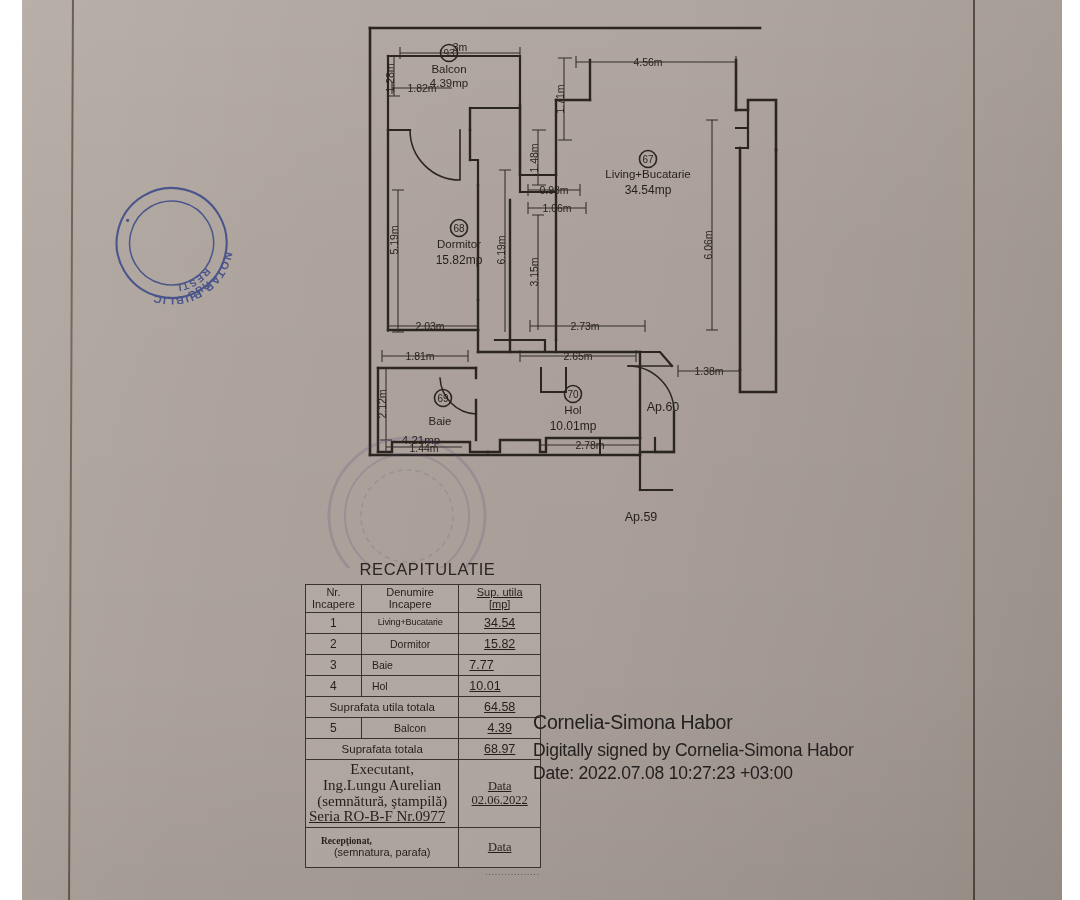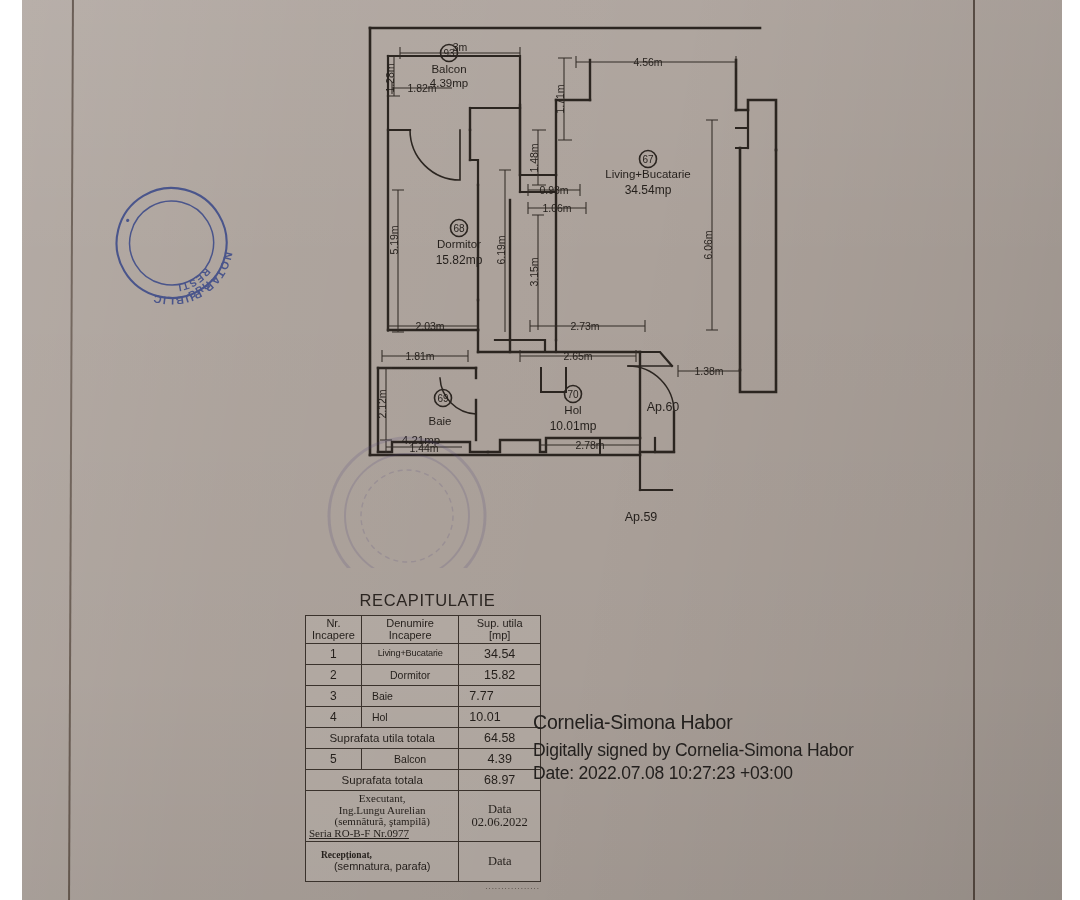--- a/index.html
+++ b/index.html
@@ -65,21 +65,21 @@
 
   
   #faint-stamp {
     position: absolute; left: 300px; top: 428px;
     width: 215px; height: 140px;
     opacity: .17;
   }
 
   
   #recap {
-    position: absolute; left: 305px; top: 591px; width: 241px;
+    position: absolute; left: 305px; top: 560px; width: 241px;
   }
   #recap-title {
     font-size: 16.5px; letter-spacing: .6px; color: #2b2521;
     text-align: center; margin: 0 0 5px 4px; font-weight: 400;
   }
   table.recap {
     border-collapse: collapse;
     width: 236px;
     background: rgba(196,188,181,0.30);
     font-size: 10.5px;
@@ -87,30 +87,30 @@
   }
   table.recap td {
     border: 1.1px solid #3a322c;
     padding: 2px 3px;
     text-align: center;
     height: 21px;
     line-height: 1.05;
   }
   td.c-nr { width: 56px; }
   td.c-name { width: 98px; }
-  td.c-area { width: 82px; }
+  td.c-area { width: 82px; text-decoration: underline; }
   td.hd { font-size: 11px; height: 30px; line-height: 1.15; }
   td.name-cell { font-size: 10.5px; }
   td.num { font-size: 12px; }
   td.area { font-size: 12.5px; }
   td.total-label { font-size: 11.5px; }
   td.tiny-name { font-size: 9.2px; letter-spacing: -.2px; }
   .sig-cell {
     font-family: "Liberation Serif", serif;
-    font-size: 11px; line-height: 1.18; text-align: center;
+    font-size: 15px; line-height: 1.18; text-align: center;
     padding: 3px 2px 2px;
   }
   .sig-cell .under { text-decoration: underline; }
   .data-cell { font-family: "Liberation Serif", serif; font-size: 12.5px; line-height: 1.3; }
   .recep-cell { text-align: center; font-size: 11px; line-height: 1.2; padding: 4px 2px; }
   .recep-cell .small { font-family: "Liberation Serif", serif; font-size: 9.5px; font-weight: bold; }
   .dotline { letter-spacing: 1px; font-size: 8px; color: #3b332d; text-align: right; padding-right: 6px; }
 
   
   #digsig {

